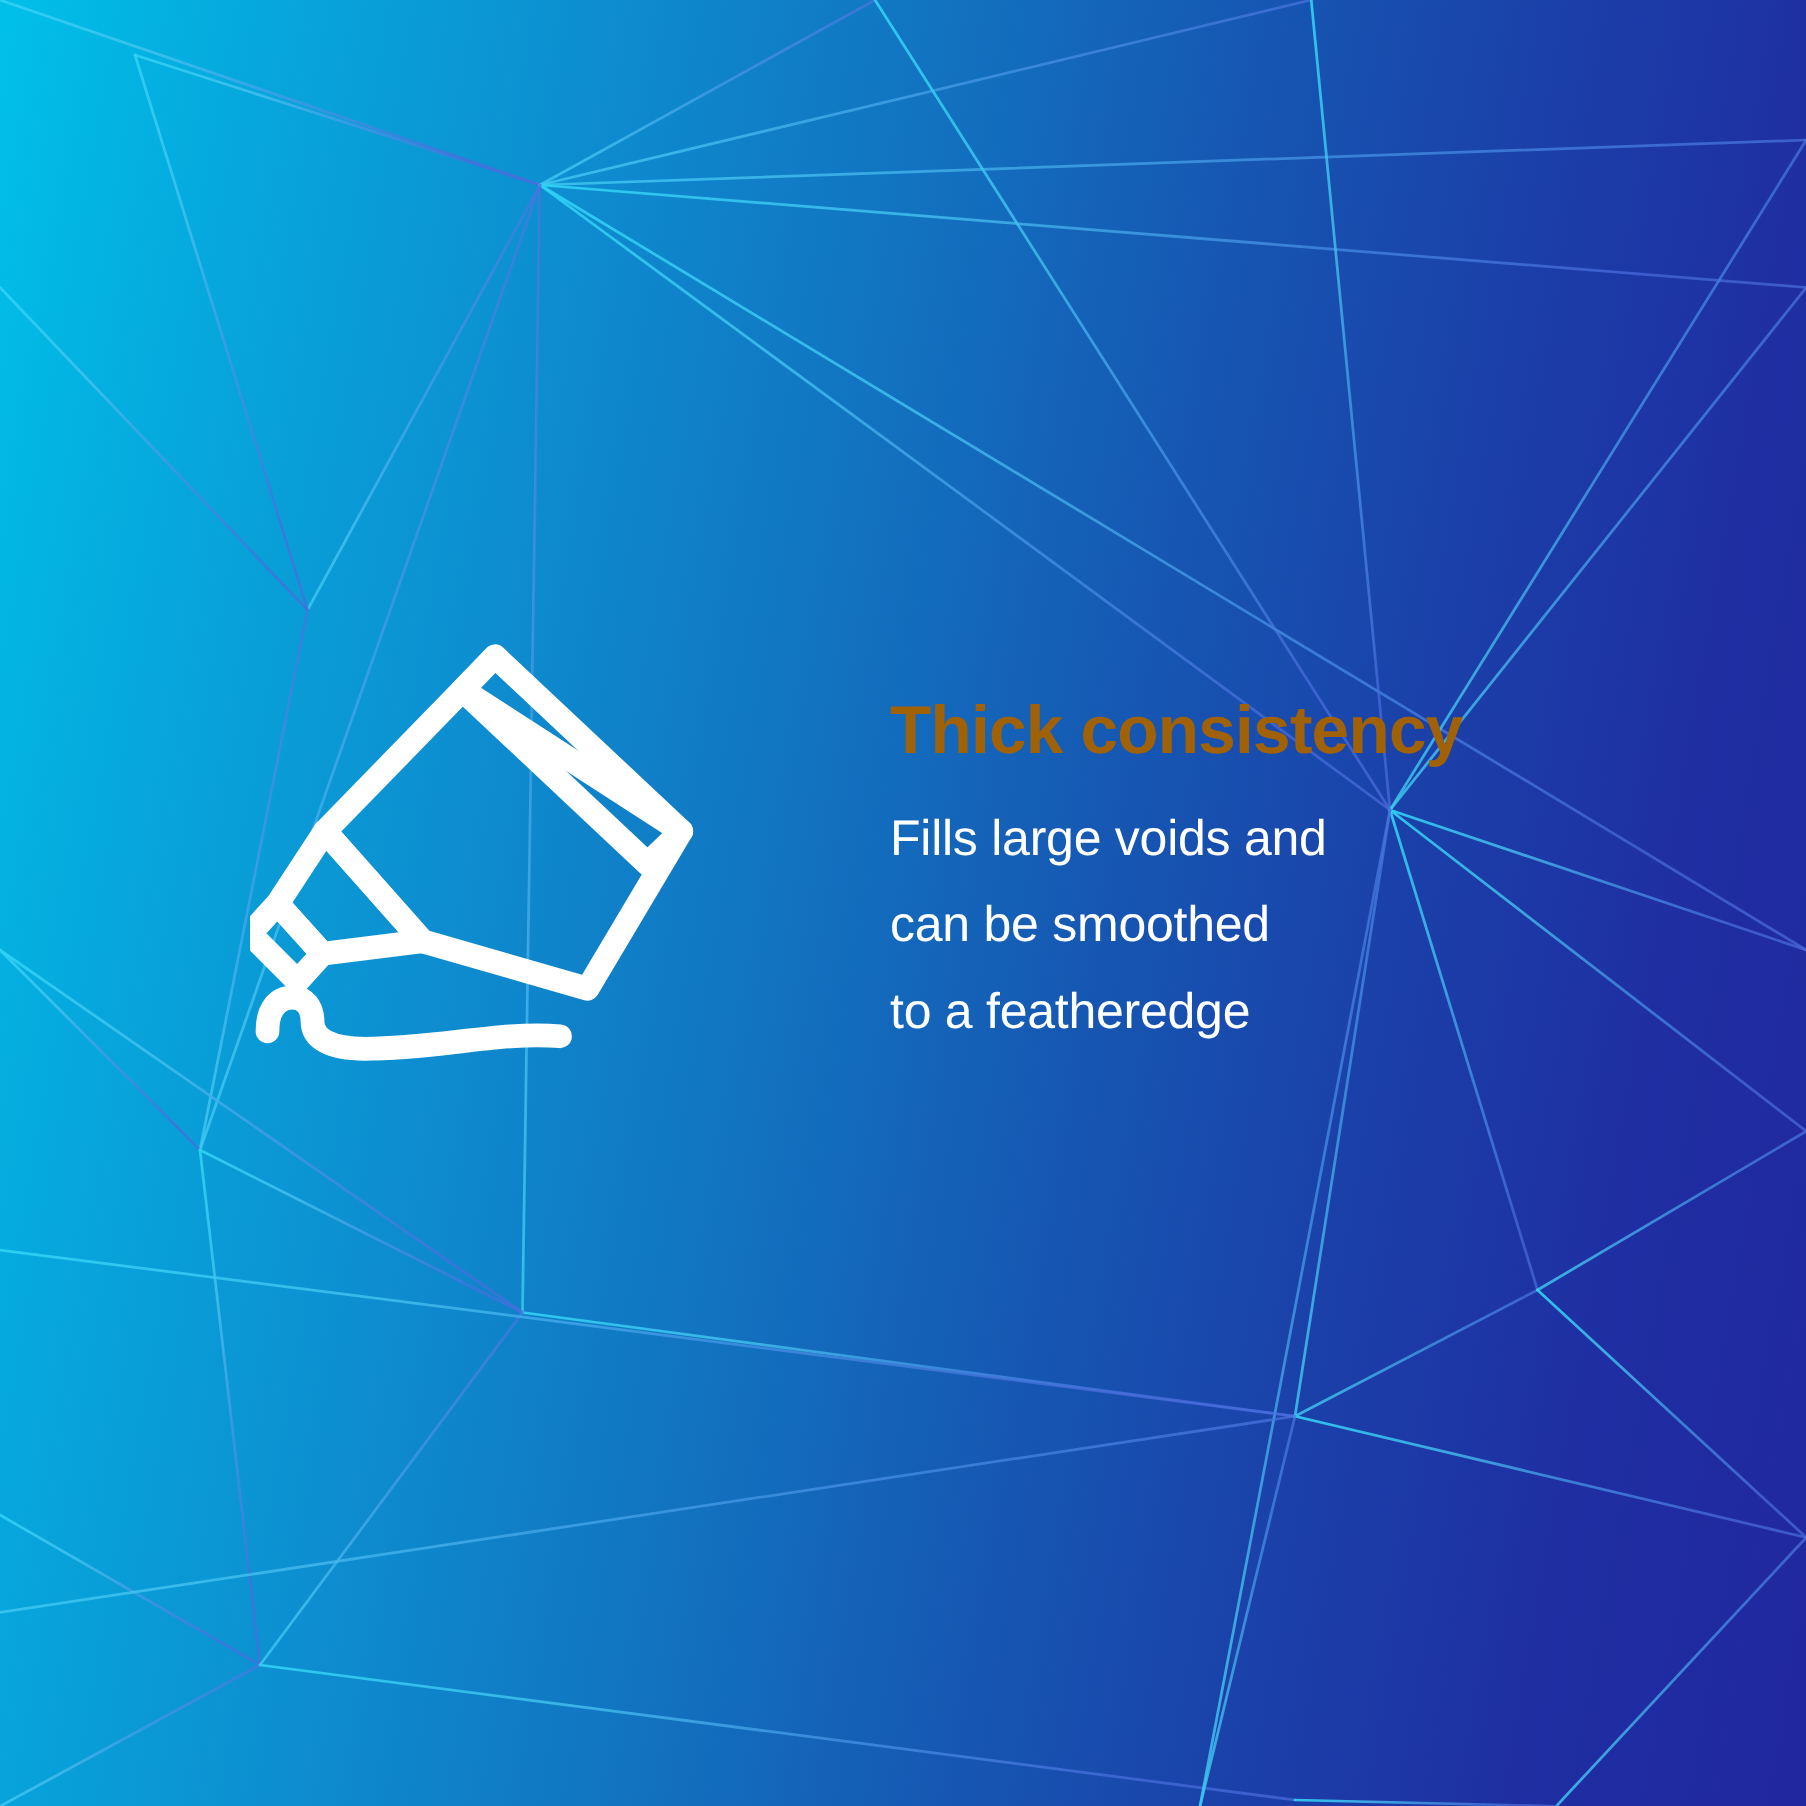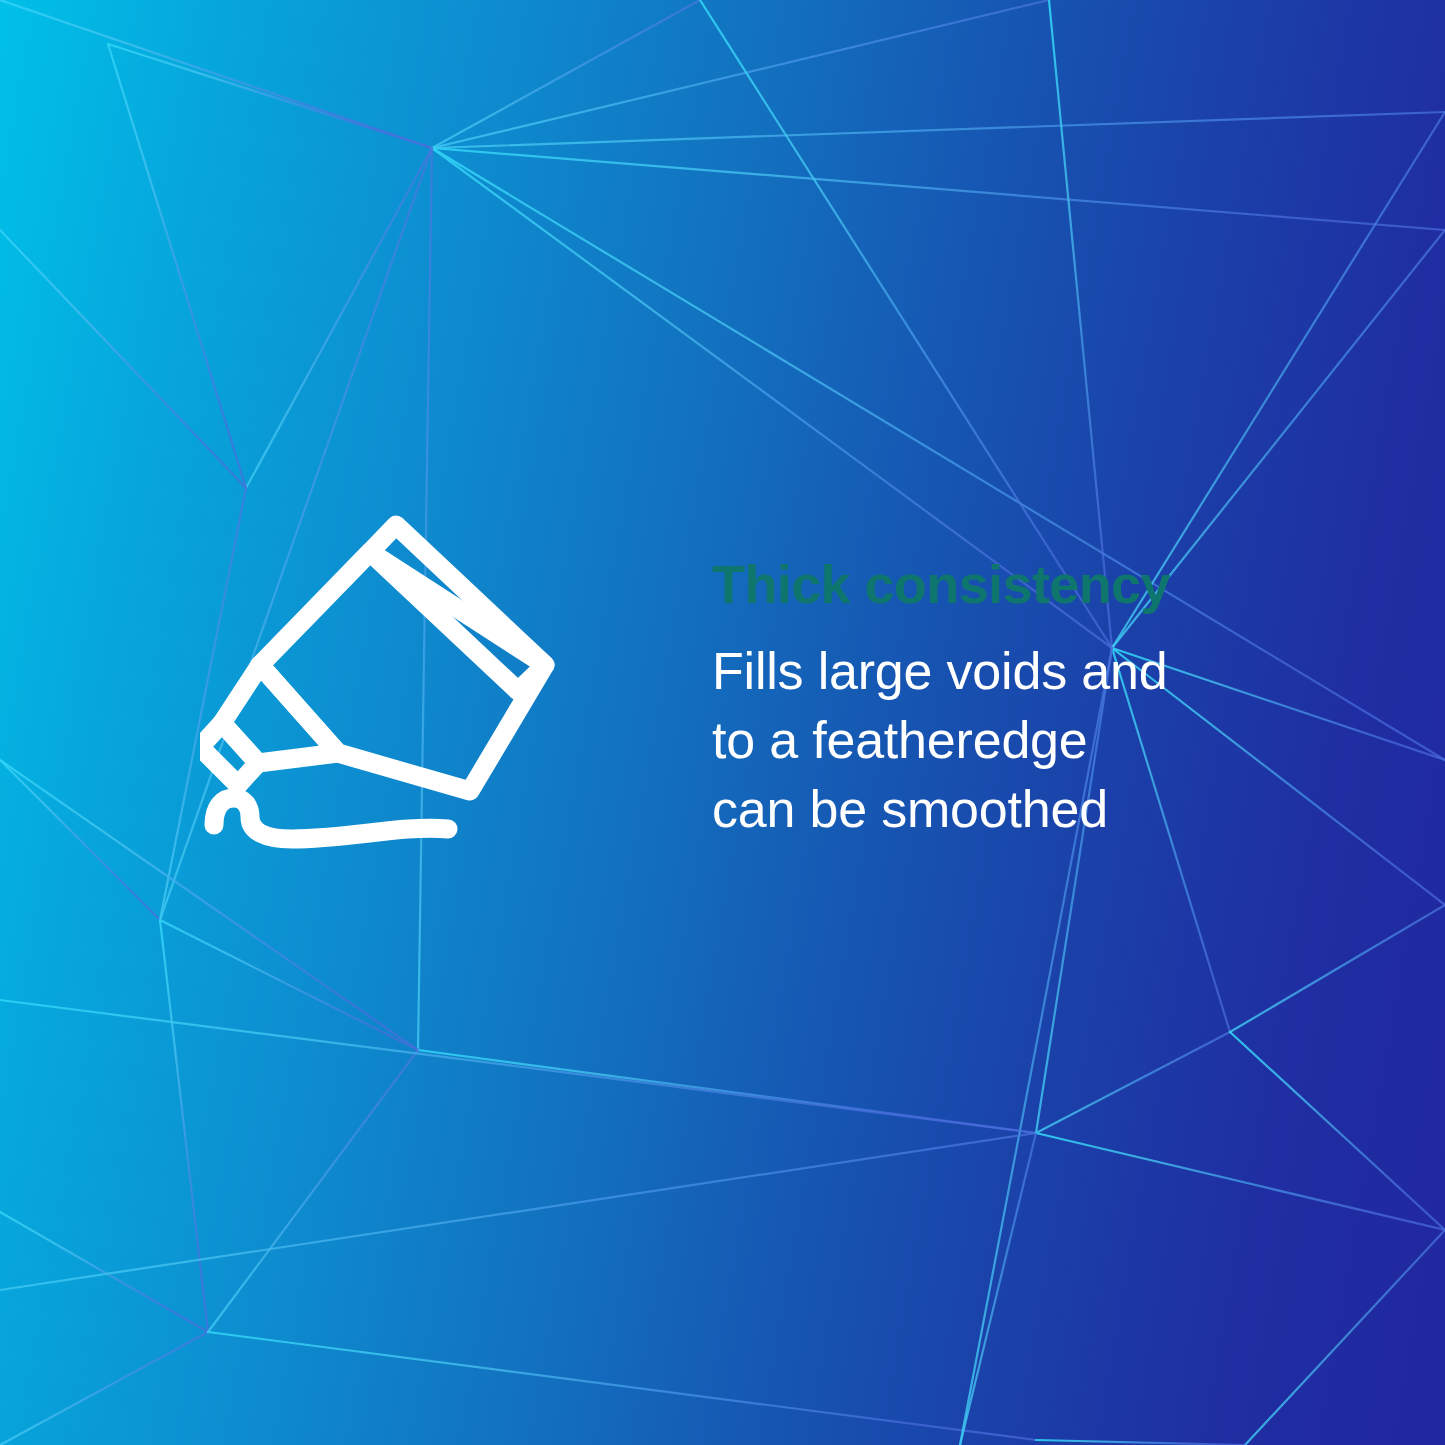--- a/index.html
+++ b/index.html
@@ -22,32 +22,32 @@
     left:200px;top:495px;
     width:380px;height:400px;
   }
   .text-block{
     position:absolute;
     left:712px;top:556px;
     width:540px;
   }
   .headline{
     margin:0;
-    color:#0f766e;
+    color:#a16207;
     font-size:54px;
     font-weight:bold;
     line-height:1.06;
     letter-spacing:-0.6px;
     white-space:nowrap;
   }
   .body-copy{
     margin:0;
     padding-top:24px;
     color:#ffffff;
-    font-size:52px;
+    font-size:40px;
     font-weight:400;
     line-height:69px;
     letter-spacing:-0.2px;
   }
   .body-copy .ln{display:block;}
 </style>
 </head>
 <body>
 
 <div class="stage">
@@ -140,19 +140,19 @@
           <path d="M14 330 C14 312 22 303 34 303 C44 303 50 311 50 322
                    C50 336 64 344 92 344 C150 344 200 330 248 334"></path>
         </g>
       </svg>
     </div>
 
     <div class="text-block">
       <h2 class="headline">Thick consistency</h2>
       <p class="body-copy">
         <span class="ln">Fills large voids and</span>
+        <span class="ln">can be smoothed</span>
         <span class="ln">to a featheredge</span>
-        <span class="ln">can be smoothed</span>
       </p>
     </div>
 
   </div>
 </div>
 
 </body></html>

